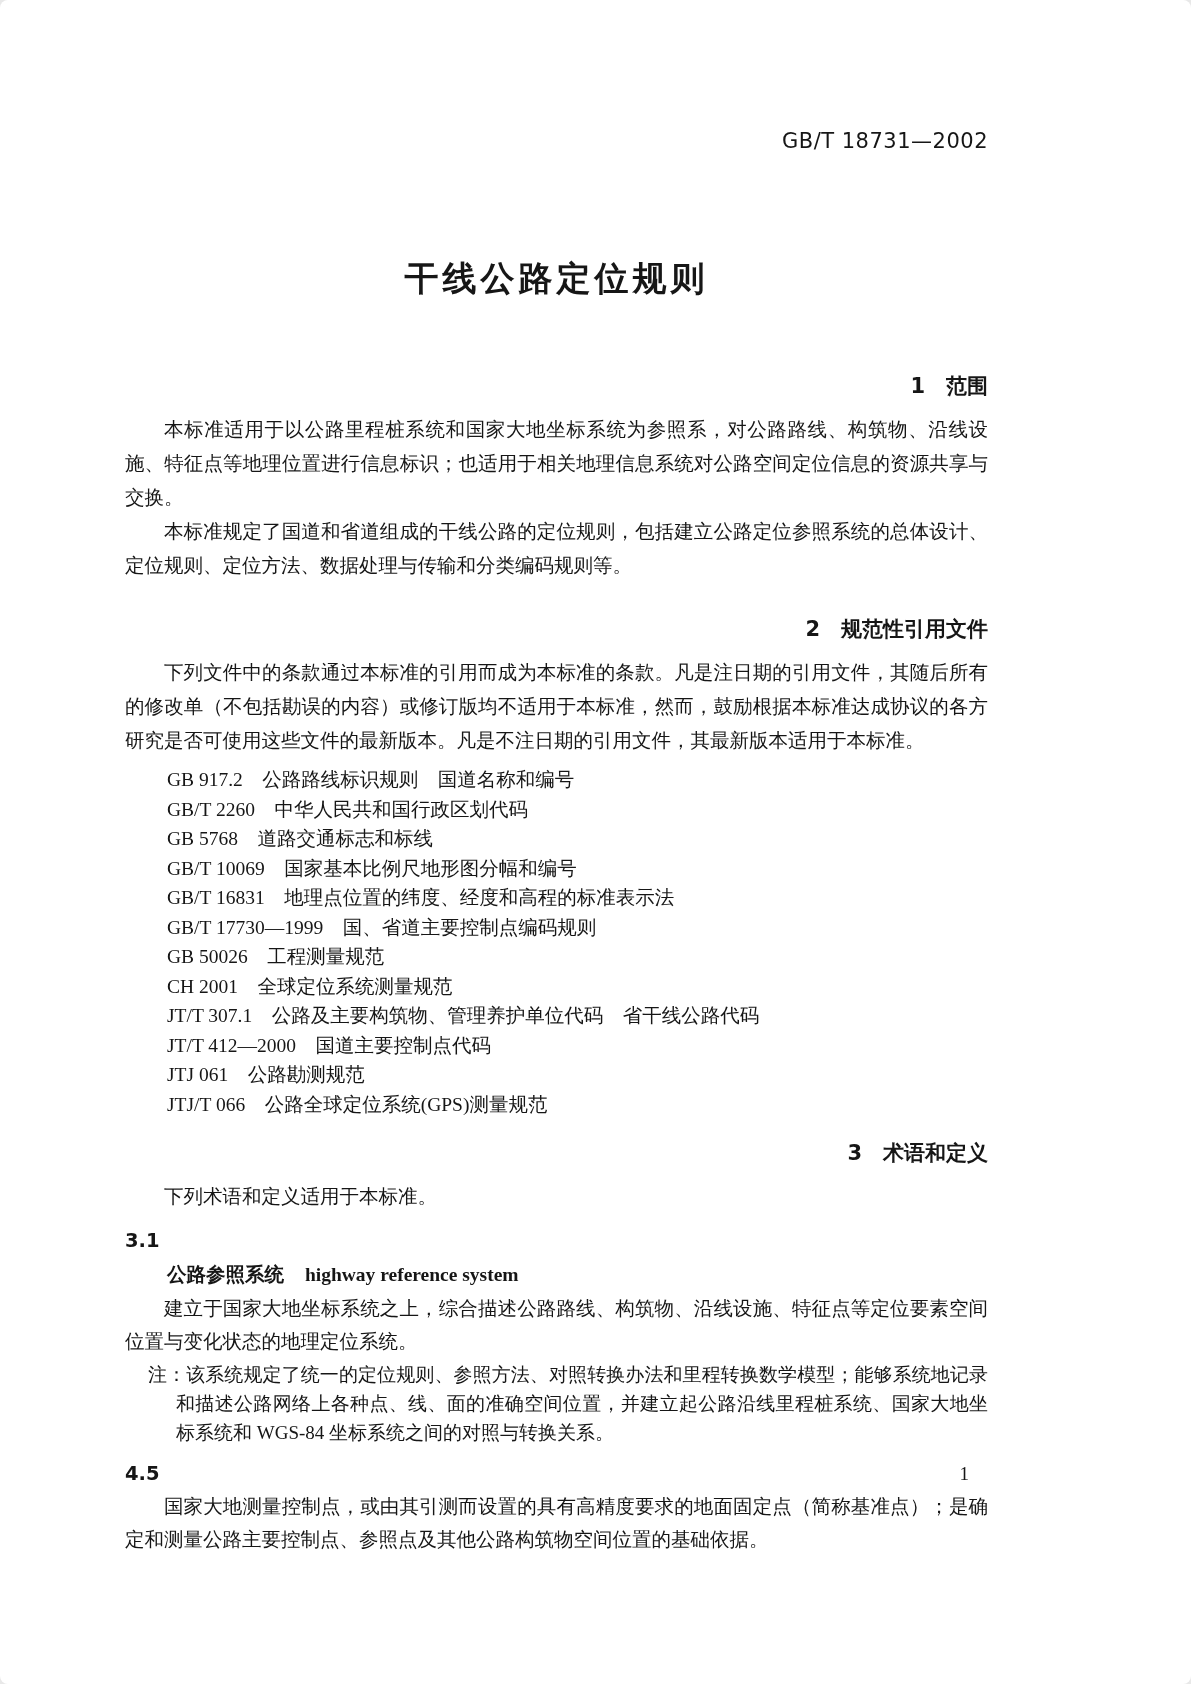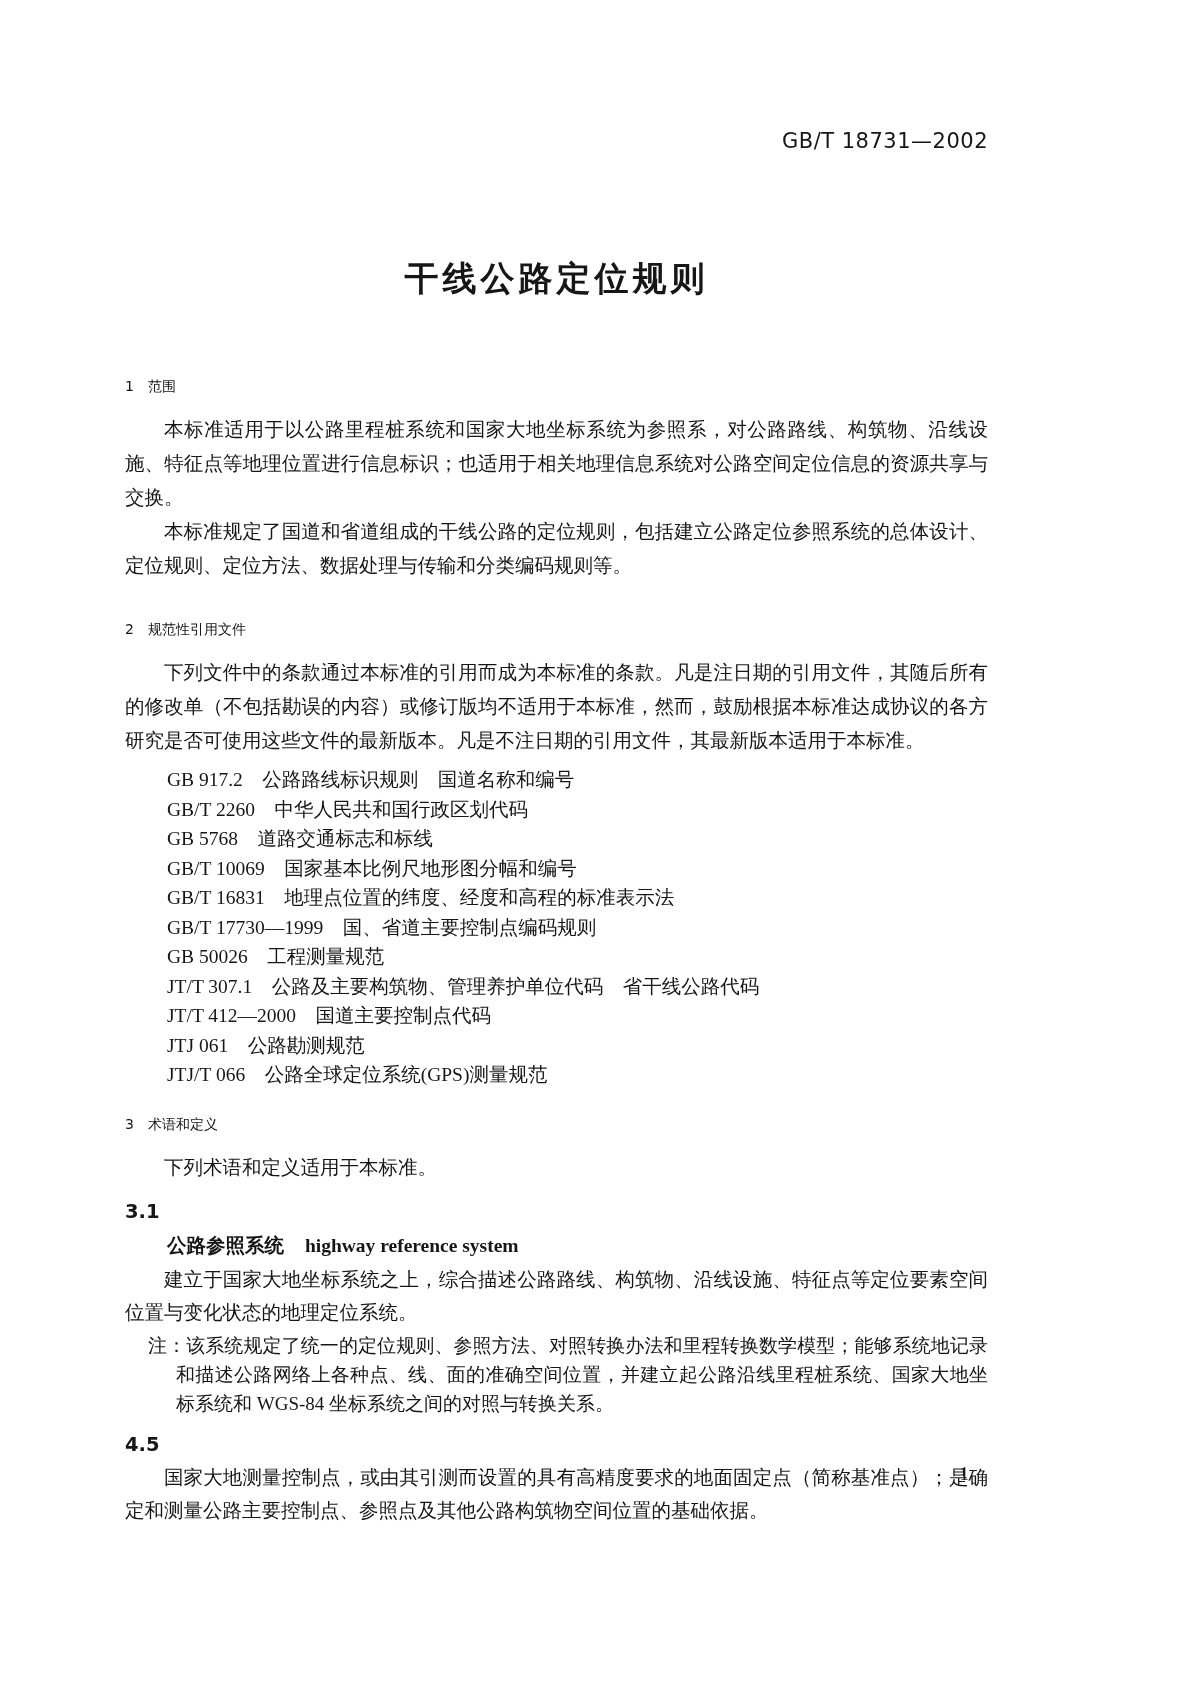--- a/index.html
+++ b/index.html
@@ -6,20 +6,21 @@
   html, body { margin: 0; padding: 0; background: #e8e8e8; }
   .page {
     width: 1191px;
     height: 1684px;
     margin: 0 auto;
     background: #ffffff;
     position: relative;
     overflow: hidden;
     font-family: "Liberation Serif", "DejaVu Serif", serif;
     color: #161616;
+    border-radius: 8px;
   }
   .content {
     padding: 128px 203px 0 125px;
   }
   .doc-number {
     text-align: right;
     font-family: "DejaVu Sans", "Liberation Sans", sans-serif;
     font-weight: 500;
     font-size: 21px;
     letter-spacing: 0.5px;
@@ -29,23 +30,24 @@
     margin-top: 102px;
     text-align: center;
     font-family: "DejaVu Sans", "Liberation Sans", sans-serif;
     font-weight: bold;
     font-size: 34px;
     letter-spacing: 4px;
     line-height: 44px;
   }
   .sec-heading {
     font-family: "DejaVu Sans", "Liberation Sans", sans-serif;
-    font-weight: normal;
-    font-size: 14px;
+    font-weight: bold;
+    font-size: 21px;
     line-height: 28px;
+    text-align: right;
   }
   .sec1-heading { margin-top: 72px; }
   .sec2-heading { margin-top: 32px; }
   .sec3-heading { margin-top: 20px; }
   .para {
     margin: 0;
     margin-top: 13px;
     font-size: 19.5px;
     line-height: 34px;
     text-indent: 2em;
@@ -126,20 +128,21 @@
       <div class="sec-heading sec2-heading">2　规范性引用文件</div>
       <p class="para">下列文件中的条款通过本标准的引用而成为本标准的条款。凡是注日期的引用文件，其随后所有的修改单（不包括勘误的内容）或修订版均不适用于本标准，然而，鼓励根据本标准达成协议的各方研究是否可使用这些文件的最新版本。凡是不注日期的引用文件，其最新版本适用于本标准。</p>
       <div class="ref-list">
         <div class="ref-item">GB 917.2　公路路线标识规则　国道名称和编号</div>
         <div class="ref-item">GB/T 2260　中华人民共和国行政区划代码</div>
         <div class="ref-item">GB 5768　道路交通标志和标线</div>
         <div class="ref-item">GB/T 10069　国家基本比例尺地形图分幅和编号</div>
         <div class="ref-item">GB/T 16831　地理点位置的纬度、经度和高程的标准表示法</div>
         <div class="ref-item">GB/T 17730—1999　国、省道主要控制点编码规则</div>
         <div class="ref-item">GB 50026　工程测量规范</div>
+        <div class="ref-item">CH 2001　全球定位系统测量规范</div>
         <div class="ref-item">JT/T 307.1　公路及主要构筑物、管理养护单位代码　省干线公路代码</div>
         <div class="ref-item">JT/T 412—2000　国道主要控制点代码</div>
         <div class="ref-item">JTJ 061　公路勘测规范</div>
         <div class="ref-item">JTJ/T 066　公路全球定位系统(GPS)测量规范</div>
       </div>
     </div>
 
     <div>
       <div class="sec-heading sec3-heading">3　术语和定义</div>
       <p class="para">下列术语和定义适用于本标准。</p>

